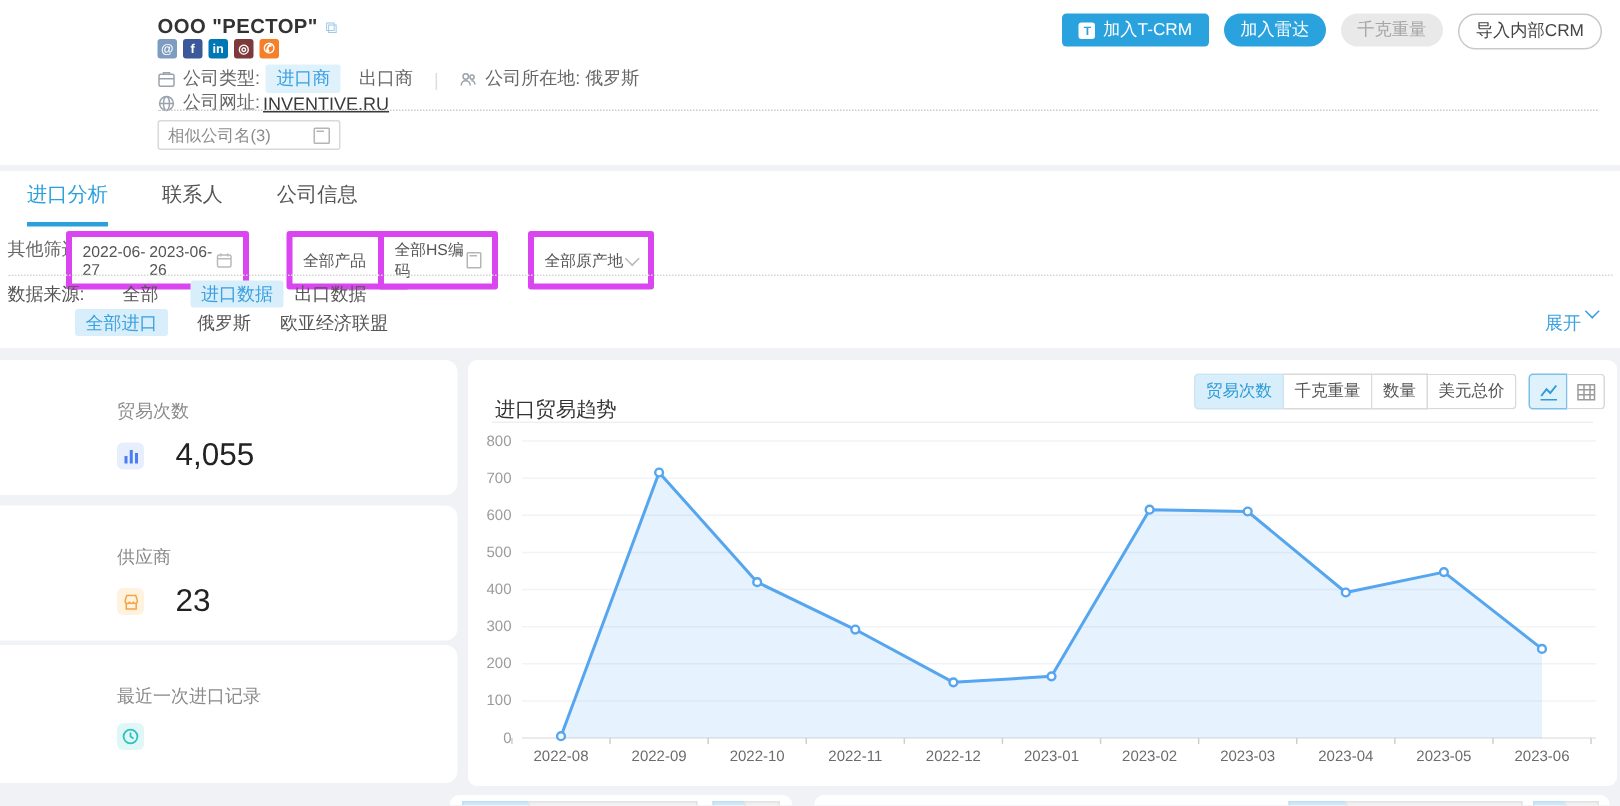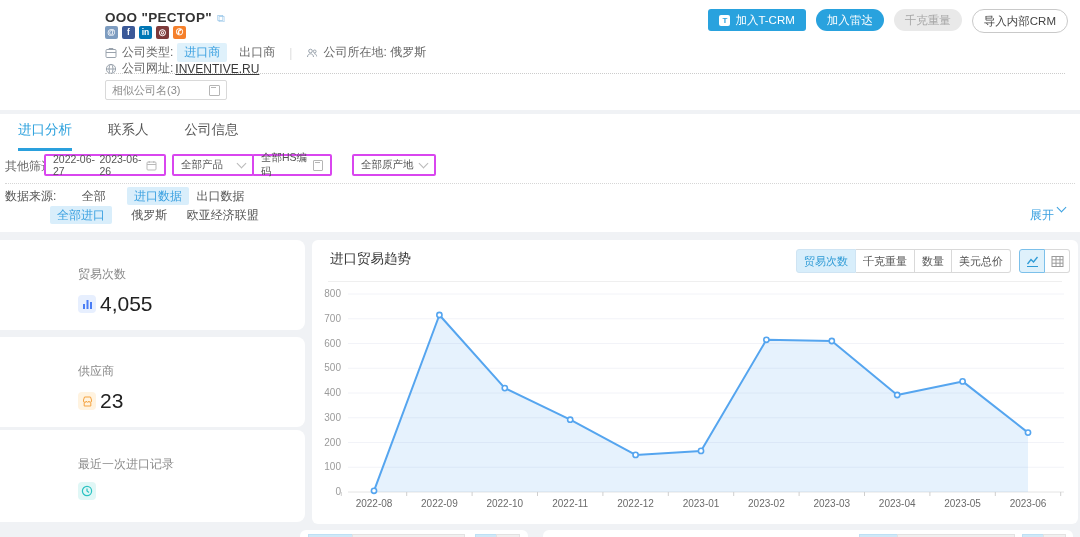--- a/index.html
+++ b/index.html
@@ -42,41 +42,41 @@
   .btn-gray{background:#e9e9e9;color:#a5a5a5;border-radius:12px}
   .btn-line{background:#fff;color:#444;border:1px solid #c9c9c9;border-radius:12px}
   .tcrm-ic{width:11px;height:11px;background:#fff;color:#29a2de;border-radius:2px;font-size:8px;font-weight:700;
         line-height:11px;text-align:center;margin-right:5px}
   
   .tabsec{position:absolute;left:0;top:114px;width:1080px;height:118px;background:#fff}
   .tabs{position:absolute;left:18px;top:7px;display:flex;gap:36px}
   .tab{font-size:13.5px;color:#555;padding-bottom:9px;cursor:pointer}
   .tab.active{color:#2aa0dd;border-bottom:3px solid #2aa0dd}
   .flabel{position:absolute;left:5px;top:44px;font-size:12px;color:#666}
-  .fbox{position:absolute;top:40px;height:22px;border:2px solid #d946ef;border-radius:2px;background:#fff;
+  .fbox{position:absolute;top:40px;height:39px;border:4px solid #d946ef;border-radius:2px;background:#fff;
         box-sizing:border-box;display:flex;align-items:center;justify-content:space-between;
         padding:0 7px;font-size:10.5px;color:#555;cursor:pointer}
   .chev{width:6px;height:6px;border-right:1px solid #b9b9b9;border-bottom:1px solid #b9b9b9;
         transform:rotate(45deg);margin-top:-3px}
   .dotline2{position:absolute;left:5px;top:69px;width:1070px;border-top:1px dotted #d6d6d6}
   .dsrow{position:absolute;font-size:12px;color:#555}
   .chip{background:#d9eefb;color:#3aa0e0;padding:2px 7px;border-radius:2px;cursor:pointer}
   .plain-opt{cursor:pointer;color:#555}
   .expand{position:absolute;right:15px;top:93px;color:#3aa0e0;font-size:12px;cursor:pointer;display:flex;align-items:flex-start;gap:4px}
   .chev-b{width:6px;height:6px;border-right:1px solid #3aa0e0;border-bottom:1px solid #3aa0e0;transform:rotate(45deg);margin-top:-3px}
   
   .stat{position:absolute;left:-20px;width:325px;background:#fff;border-radius:8px;box-sizing:border-box;padding:26px 0 0 98px}
   .stat .lb{font-size:12px;color:#8a8a8a}
-  .stat .vrow{display:flex;align-items:center;margin-top:9px;gap:4px}
+  .stat .vrow{display:flex;align-items:center;margin-top:9px;gap:21px}
   .stat .val{font-size:21px;color:#222;font-weight:500}
   .sicon{width:18px;height:18px;border-radius:4px;display:flex;align-items:center;justify-content:center}
   .si-blue{background:#e7effe}.si-orange{background:#fff3e0}.si-teal{background:#e0f7f6}
   
   .chartcard{position:absolute;left:312px;top:240px;width:766px;height:284px;background:#fff;border-radius:6px}
-  .ctitle{position:absolute;left:18px;top:10px;font-size:13.5px;color:#333}
+  .ctitle{position:absolute;left:18px;top:24px;font-size:13.5px;color:#333}
   .chead-div{position:absolute;left:16px;right:16px;top:41px;border-bottom:1px solid #efefef}
   .ctools{position:absolute;right:8px;top:9px;display:flex;align-items:center;gap:8px}
   .mgroup{display:flex}
   .mbtn{height:22px;line-height:22px;padding:0 7px;font-size:11px;color:#555;background:#fff;
         border:1px solid #d9d9d9;border-left:none;cursor:pointer;white-space:nowrap}
   .mbtn:first-child{border-left:1px solid #d9d9d9;border-radius:3px 0 0 3px}
   .mbtn:last-child{border-radius:0 3px 3px 0}
   .mbtn.active{background:#d8eefb;color:#2f9bd6;border-color:#cfe4f3}
   .vgroup{display:flex}
   .vbtn{width:24px;height:22px;border:1px solid #d9d9d9;border-left:none;background:#fff;cursor:pointer;
@@ -172,21 +172,21 @@
     <span>2022-06-27</span>
     <span>2023-06-26</span>
     <span class="gicon" style="margin:0">
       <svg width="11" height="11" viewBox="0 0 11 11">
           <rect x="1" y="2" width="9" height="8" rx="1" fill="none" stroke="#b9b9b9"></rect>
           <path d="M3.2 1v2M7.8 1v2M1 4.5h9" stroke="#b9b9b9"></path>
         </svg>
     </span>
   </div>
 
-  <div class="fbox" style="left:172px;width:82px">
+  <div class="fbox" style="left:191px;width:82px">
     <span>全部产品</span>
     <span class="chev"></span>
   </div>
 
   <div class="fbox" style="left:252px;width:80px">
     <span>全部HS编码</span>
     <span class="boxic"></span>
   </div>
 
   <div class="fbox" style="left:352px;width:84px">

